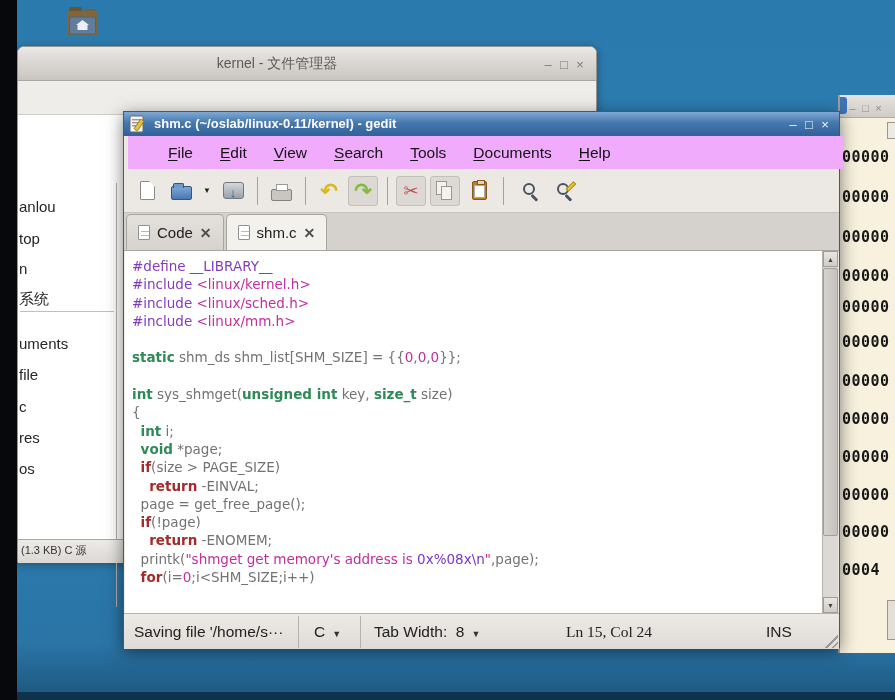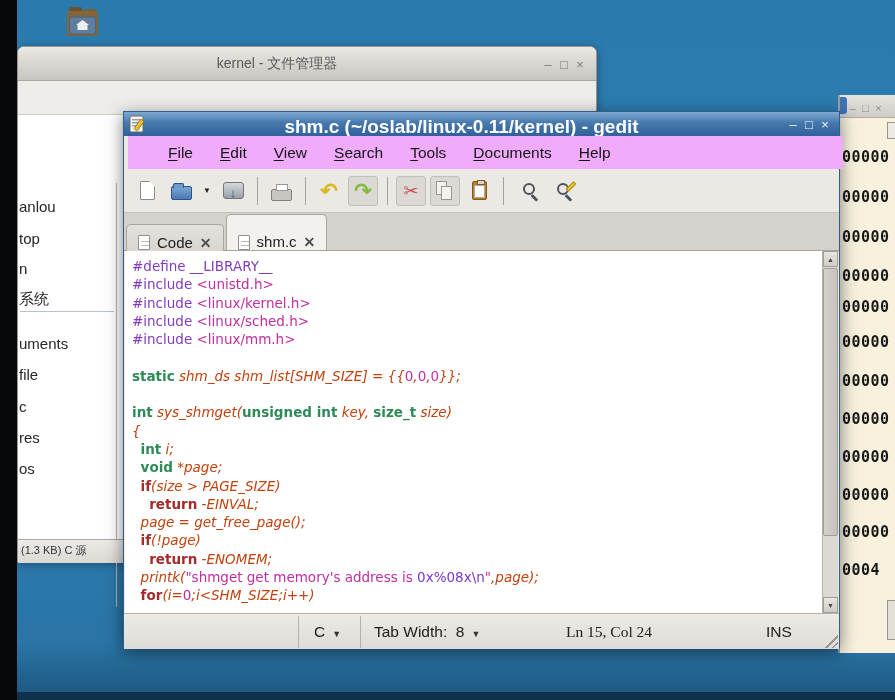--- a/index.html
+++ b/index.html
@@ -36,21 +36,21 @@
   .rw .winctl { position:absolute; left:6px; top:3px; color:#8a8a8a; }
   .rw .winctl .ctl-btn { width:13px; font-size:11px; }
   .rw-row { position:absolute; left:2px; font-family:"DejaVu Sans Mono",monospace; font-weight:bold; font-size:15px; color:#181818; letter-spacing:0.5px; }
   .rw-scroll-top { position:absolute; right:0; top:27px; width:11px; height:17px; background:#EDEAE4; border:1px solid #9a968f; }
   .rw-scroll-bottom { position:absolute; right:0; top:505px; width:11px; height:40px; background:#E4E0D8; border:1px solid #9a968f; }
 
   
   .ge { left:123px; top:111px; width:717px; height:537px; background:#ECE9E5; border:1px solid #2F5D8C; box-shadow:0 4px 16px rgba(0,0,0,.5); z-index:30; }
   .ge-titlebar { position:absolute; left:0; top:0; width:100%; height:24px; background:linear-gradient(180deg,#7FA9D3 0%,#4678AD 45%,#31609A 100%); }
   .ge-app-icon { position:absolute; left:5px; top:3px; width:17px; height:18px; }
-  .ge-title { position:absolute; left:30px; right:70px; top:4px; text-align:center; font-size:19px; font-weight:bold; color:#FDFDFD; white-space:nowrap; overflow:hidden; }
+  .ge-title { position:absolute; left:30px; right:70px; top:4px; font-size:13px; font-weight:bold; color:#FDFDFD; white-space:nowrap; overflow:hidden; }
   .ge .winctl { position:absolute; right:6px; top:3px; color:#F2F5F9; }
   .ge-menubar { position:absolute; left:4px; top:24px; width:100%; height:33px; padding-left:40px; background:#f0abfc; }
   .ge-menubar .menu-item { display:inline-block; font-size:15.5px; color:#141414; line-height:33px; margin-right:27px; }
   .menu-item u { text-underline-offset:2px; }
   .ge-toolbar { position:absolute; left:0; top:57px; width:100%; height:44px; border-bottom:1px solid #C6C2BE; display:flex; align-items:center; padding-left:8px; }
   .tool { width:30px; height:30px; display:inline-flex; align-items:center; justify-content:center; margin-right:4px; position:relative; }
   .tool.boxed { background:#DCD8D3; border:1px solid #C2BEB9; border-radius:3px; }
   .tool-sep { width:1px; height:28px; background:#A5A19D; margin:0 8px 0 5px; display:inline-block; }
   .tool.narrow { width:14px; }
   
@@ -72,29 +72,29 @@
   .ic-copy span:last-child { left:5px; top:5px; }
   .ic-paste { width:15px; height:19px; background:#B97C28; border:1px solid #8A5A14; border-radius:2px; position:relative; }
   .ic-paste-paper { position:absolute; left:1px; top:3px; width:11px; height:13px; background:#fff; border:1px solid #aaa; }
   .ic-paste::before { content:""; position:absolute; left:4px; top:-2px; width:6px; height:3px; background:#D8D5D1; border:1px solid #8A5A14; }
   .ic-find { width:12px; height:12px; border:2px solid #49545F; border-radius:50%; position:relative; margin:-4px -4px 0 0; }
   .ic-find::after { content:""; position:absolute; left:8px; top:9px; width:2.5px; height:8px; background:#49545F; transform:rotate(-45deg); border-radius:1px; }
   .ic-pencil { position:absolute; left:10px; top:-4px; width:4px; height:11px; background:#E8C838; border:1px solid #A58A12; transform:rotate(45deg); }
   
   .ge-tabbar { position:absolute; left:0; top:101px; width:100%; height:38px; background:#D5D1CD; border-bottom:1px solid #A8A4A0; padding:1px 0 0 2px; }
   .ge-tab { display:inline-flex; align-items:center; gap:7px; height:36px; padding:0 11px; border:1px solid #A8A4A0; border-bottom:none; border-radius:5px 5px 0 0; background:linear-gradient(180deg,#E4E1DD,#D6D2CE); margin-right:2px; }
-  .ge-tab.active { background:#F3F1EE;align-items:flex-end; }
+  .ge-tab.active { background:#F3F1EE; }
   .tab-doc { width:12px; height:15px; background:#fff; border:1px solid #909090; border-radius:1px; background-image:repeating-linear-gradient(180deg,transparent 0 3px,#b9b9b9 3px 4px); background-size:8px 100%; background-position:2px 2px; background-repeat:no-repeat; }
   .tab-label { font-size:15px; color:#1e1e1e; }
   .tab-close { font-size:14px; font-weight:bold; color:#4d4d4d; }
   
   .ge-text { position:absolute; left:1px; top:139px; width:698px; height:362px; background:#fff; overflow:hidden; }
   .ge-code { padding:6px 0 0 7px; }
   .cl { height:18.3px; line-height:18.3px; white-space:pre; font-family:"DejaVu Sans",sans-serif; font-size:13.5px; color:#1a1a1a; }
-  .tk-pl  { color:#c2410c;font-style:italic; }
+  .tk-pl  { color:#737373; }
   .tk-pp  { color:#833CBE; }
   .tk-str { color:#C12EA0; }
   .tk-esc { color:#7B35C8; }
   .tk-num { color:#C12EA0; }
   .tk-type{ color:#2E8B57; font-weight:bold; }
   .tk-kw  { color:#A52A2A; font-weight:bold; }
   
   .ge-vscroll { position:absolute; right:1px; top:139px; width:16px; height:362px; background:#DCD8D4; border-left:1px solid #B5B1AD; }
   .sb-btn { position:absolute; left:0; width:15px; height:16px; background:linear-gradient(180deg,#E9E6E2,#CFCBC7); border:1px solid #A19D99; font-size:7px; color:#444; text-align:center; line-height:15px; }
   .sb-up { top:0; } .sb-down { bottom:0; }
@@ -246,21 +246,20 @@
           <span class="tab-label">Code</span>
           <span class="tab-close">✕</span>
         </span><span class="ge-tab active">
           <span class="tab-doc"></span>
           <span class="tab-label">shm.c</span>
           <span class="tab-close">✕</span>
         </span></div>
     <div class="ge-text">
       <div class="ge-code" id="ge-code">
           <div class="cl"><span class="tk-pp">#define __LIBRARY__</span></div>
-          <div class="cl"><span class="tk-pp">#include </span><span class="tk-str">&lt;unistd.h&gt;</span></div>
           <div class="cl"><span class="tk-pp">#include </span><span class="tk-str">&lt;linux/kernel.h&gt;</span></div>
           <div class="cl"><span class="tk-pp">#include </span><span class="tk-str">&lt;linux/sched.h&gt;</span></div>
           <div class="cl"><span class="tk-pp">#include </span><span class="tk-str">&lt;linux/mm.h&gt;</span></div>
           <div class="cl">&nbsp;</div>
           <div class="cl"><span class="tk-type">static</span><span class="tk-pl"> shm_ds shm_list[SHM_SIZE] = {{</span><span class="tk-num">0</span><span class="tk-pl">,</span><span class="tk-num">0</span><span class="tk-pl">,</span><span class="tk-num">0</span><span class="tk-pl">}};</span></div>
           <div class="cl">&nbsp;</div>
           <div class="cl"><span class="tk-type">int</span><span class="tk-pl"> sys_shmget(</span><span class="tk-type">unsigned int</span><span class="tk-pl"> key, </span><span class="tk-type">size_t</span><span class="tk-pl"> size)</span></div>
           <div class="cl"><span class="tk-pl">{</span></div>
           <div class="cl"><span class="tk-pl">  </span><span class="tk-type">int</span><span class="tk-pl"> i;</span></div>
           <div class="cl"><span class="tk-pl">  </span><span class="tk-type">void</span><span class="tk-pl"> *page;</span></div>
@@ -272,20 +271,21 @@
           <div class="cl"><span class="tk-pl">  printk(</span><span class="tk-str">"shmget get memory's address is </span><span class="tk-esc">0x%08x\n</span><span class="tk-str">"</span><span class="tk-pl">,page);</span></div>
           <div class="cl"><span class="tk-pl">  </span><span class="tk-kw">for</span><span class="tk-pl">(i=</span><span class="tk-num">0</span><span class="tk-pl">;i&lt;SHM_SIZE;i++)</span></div>
         </div>
     </div>
     <div class="ge-vscroll">
       <div class="sb-btn sb-up">▲</div>
       <div class="sb-thumb"></div>
       <div class="sb-btn sb-down">▼</div>
     </div>
     <div class="ge-statusbar">
+      <span class="ge-status-msg">Saving file '/home/s···</span>
       <span class="sb-sep" style="left:174px"></span>
       <span class="combo" style="left:190px">
         <span>C</span><span class="caret">▼</span>
       </span>
       <span class="sb-sep" style="left:236px"></span>
       <span class="combo" style="left:250px">
         <span>Tab Width:</span>&nbsp;
         <span>8</span><span class="caret">▼</span>
       </span>
       <span class="ge-pos">Ln 15, Col 24</span>

